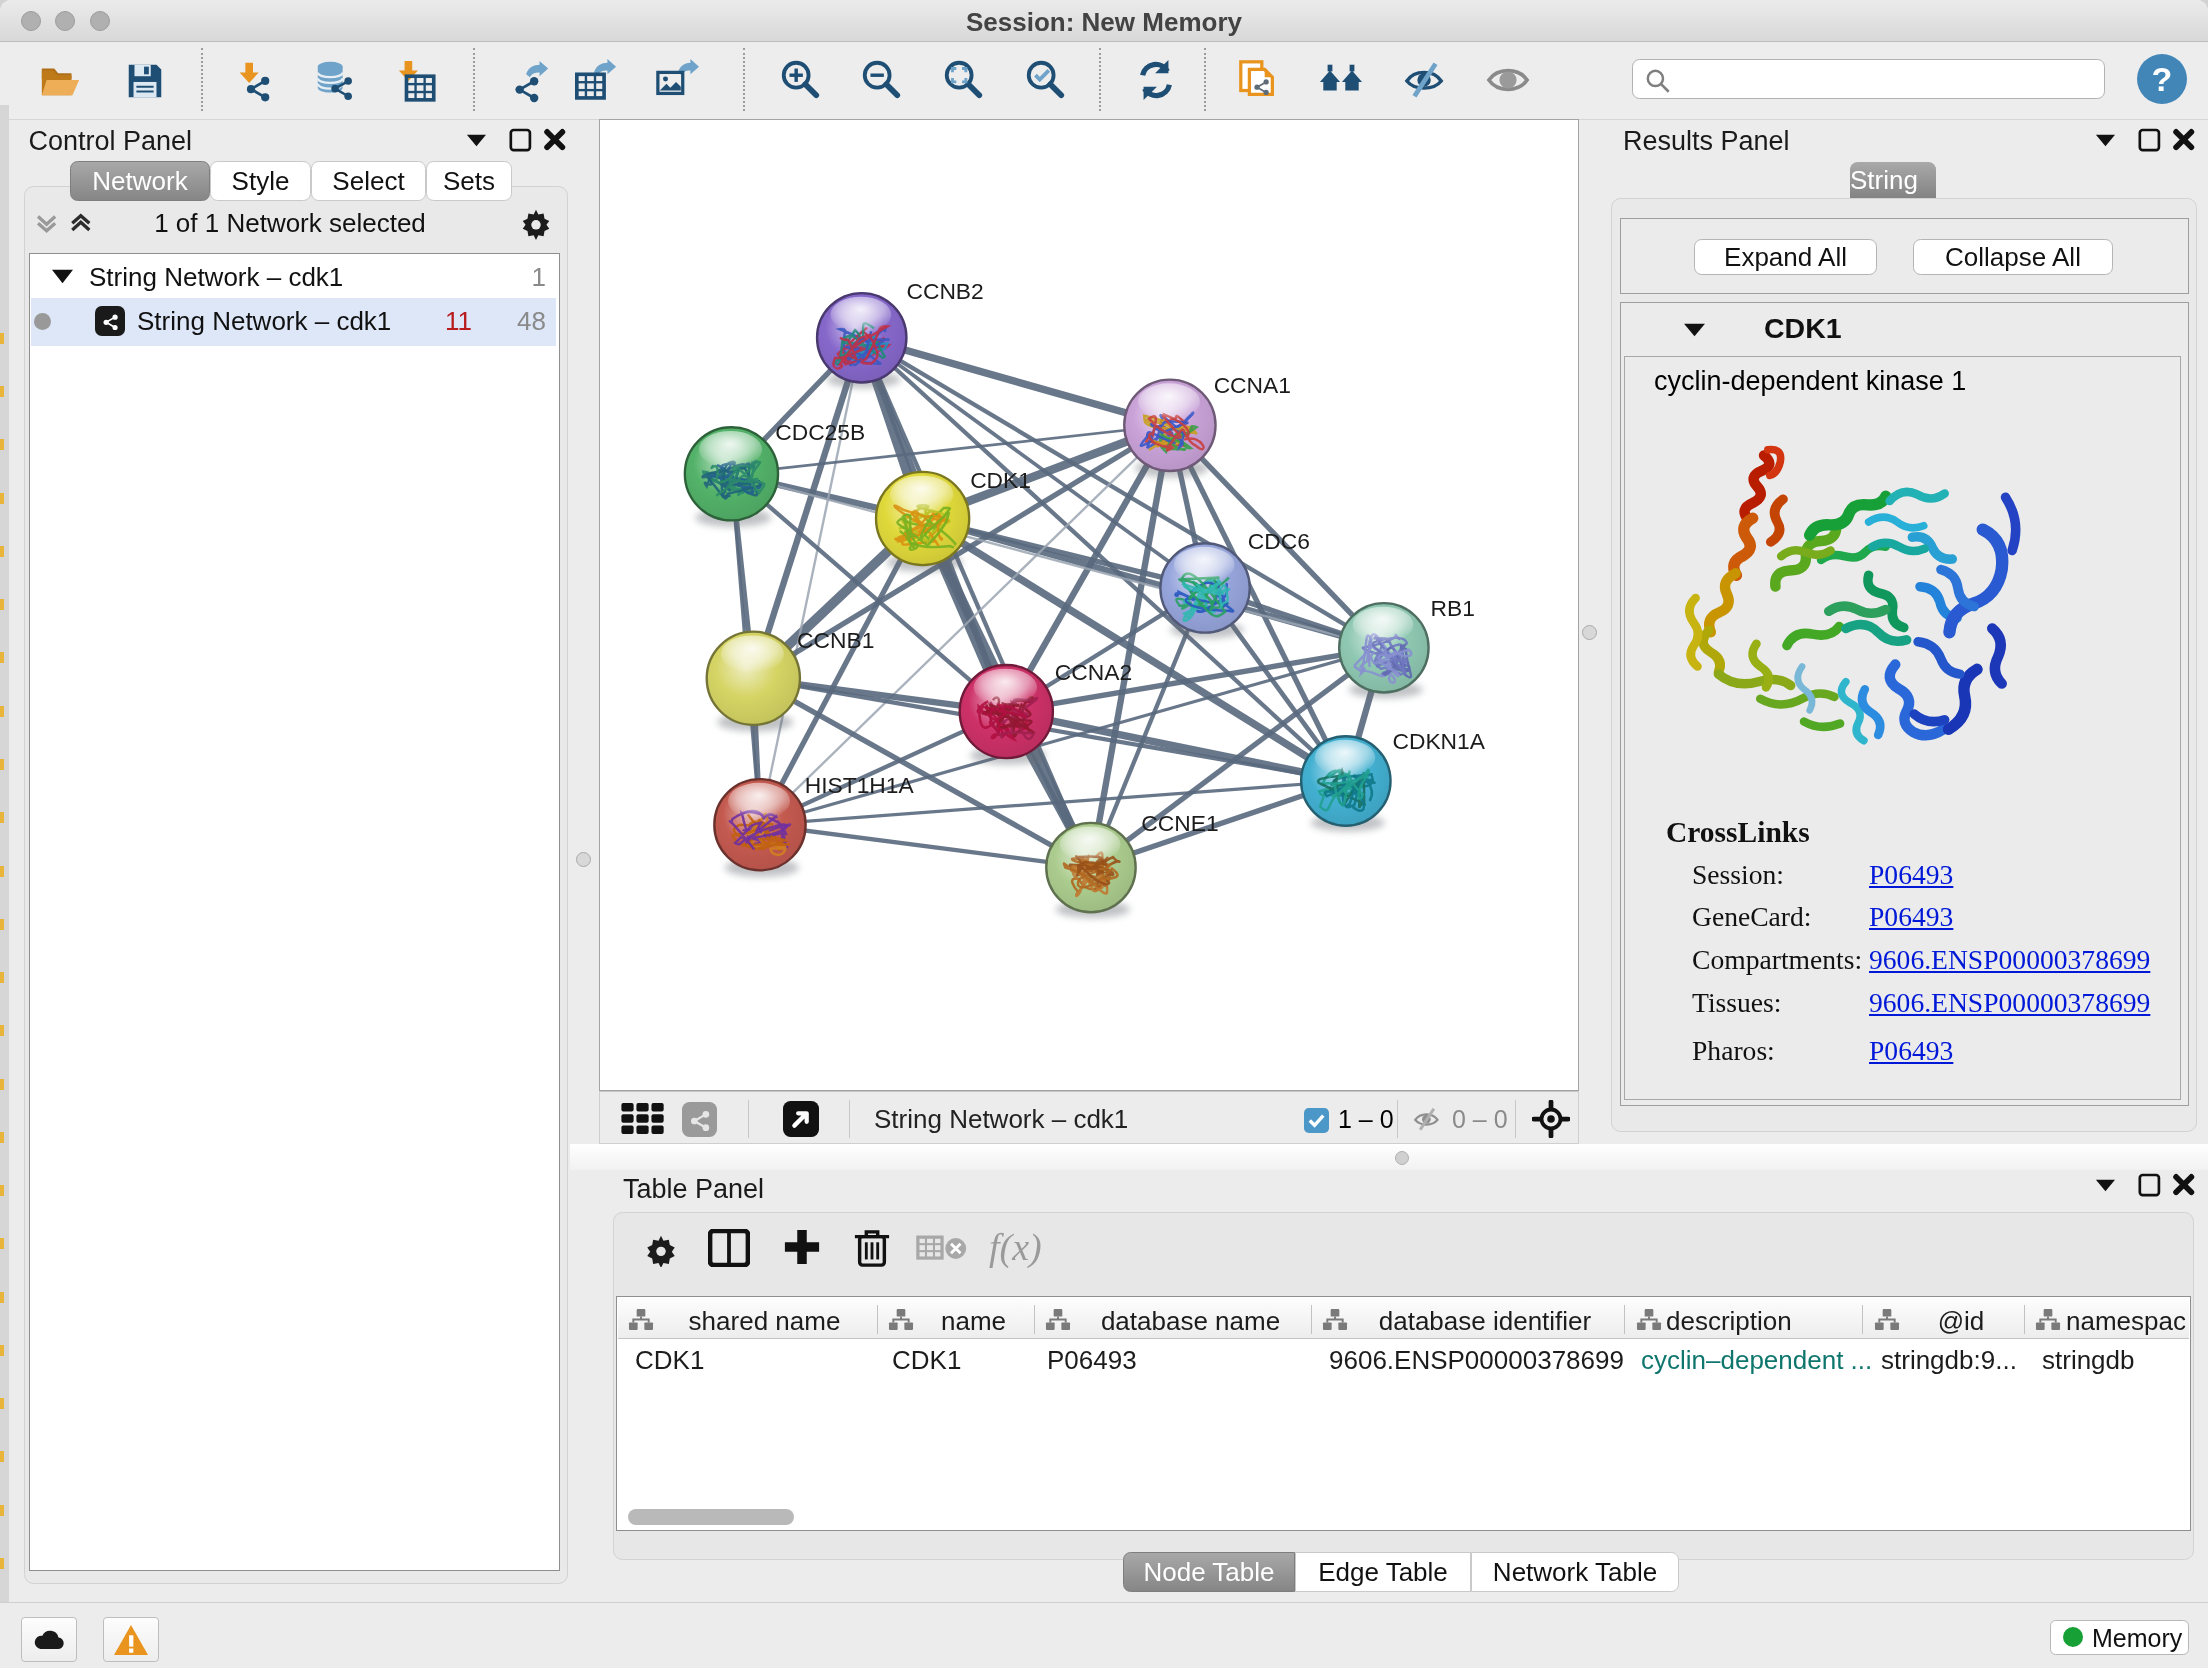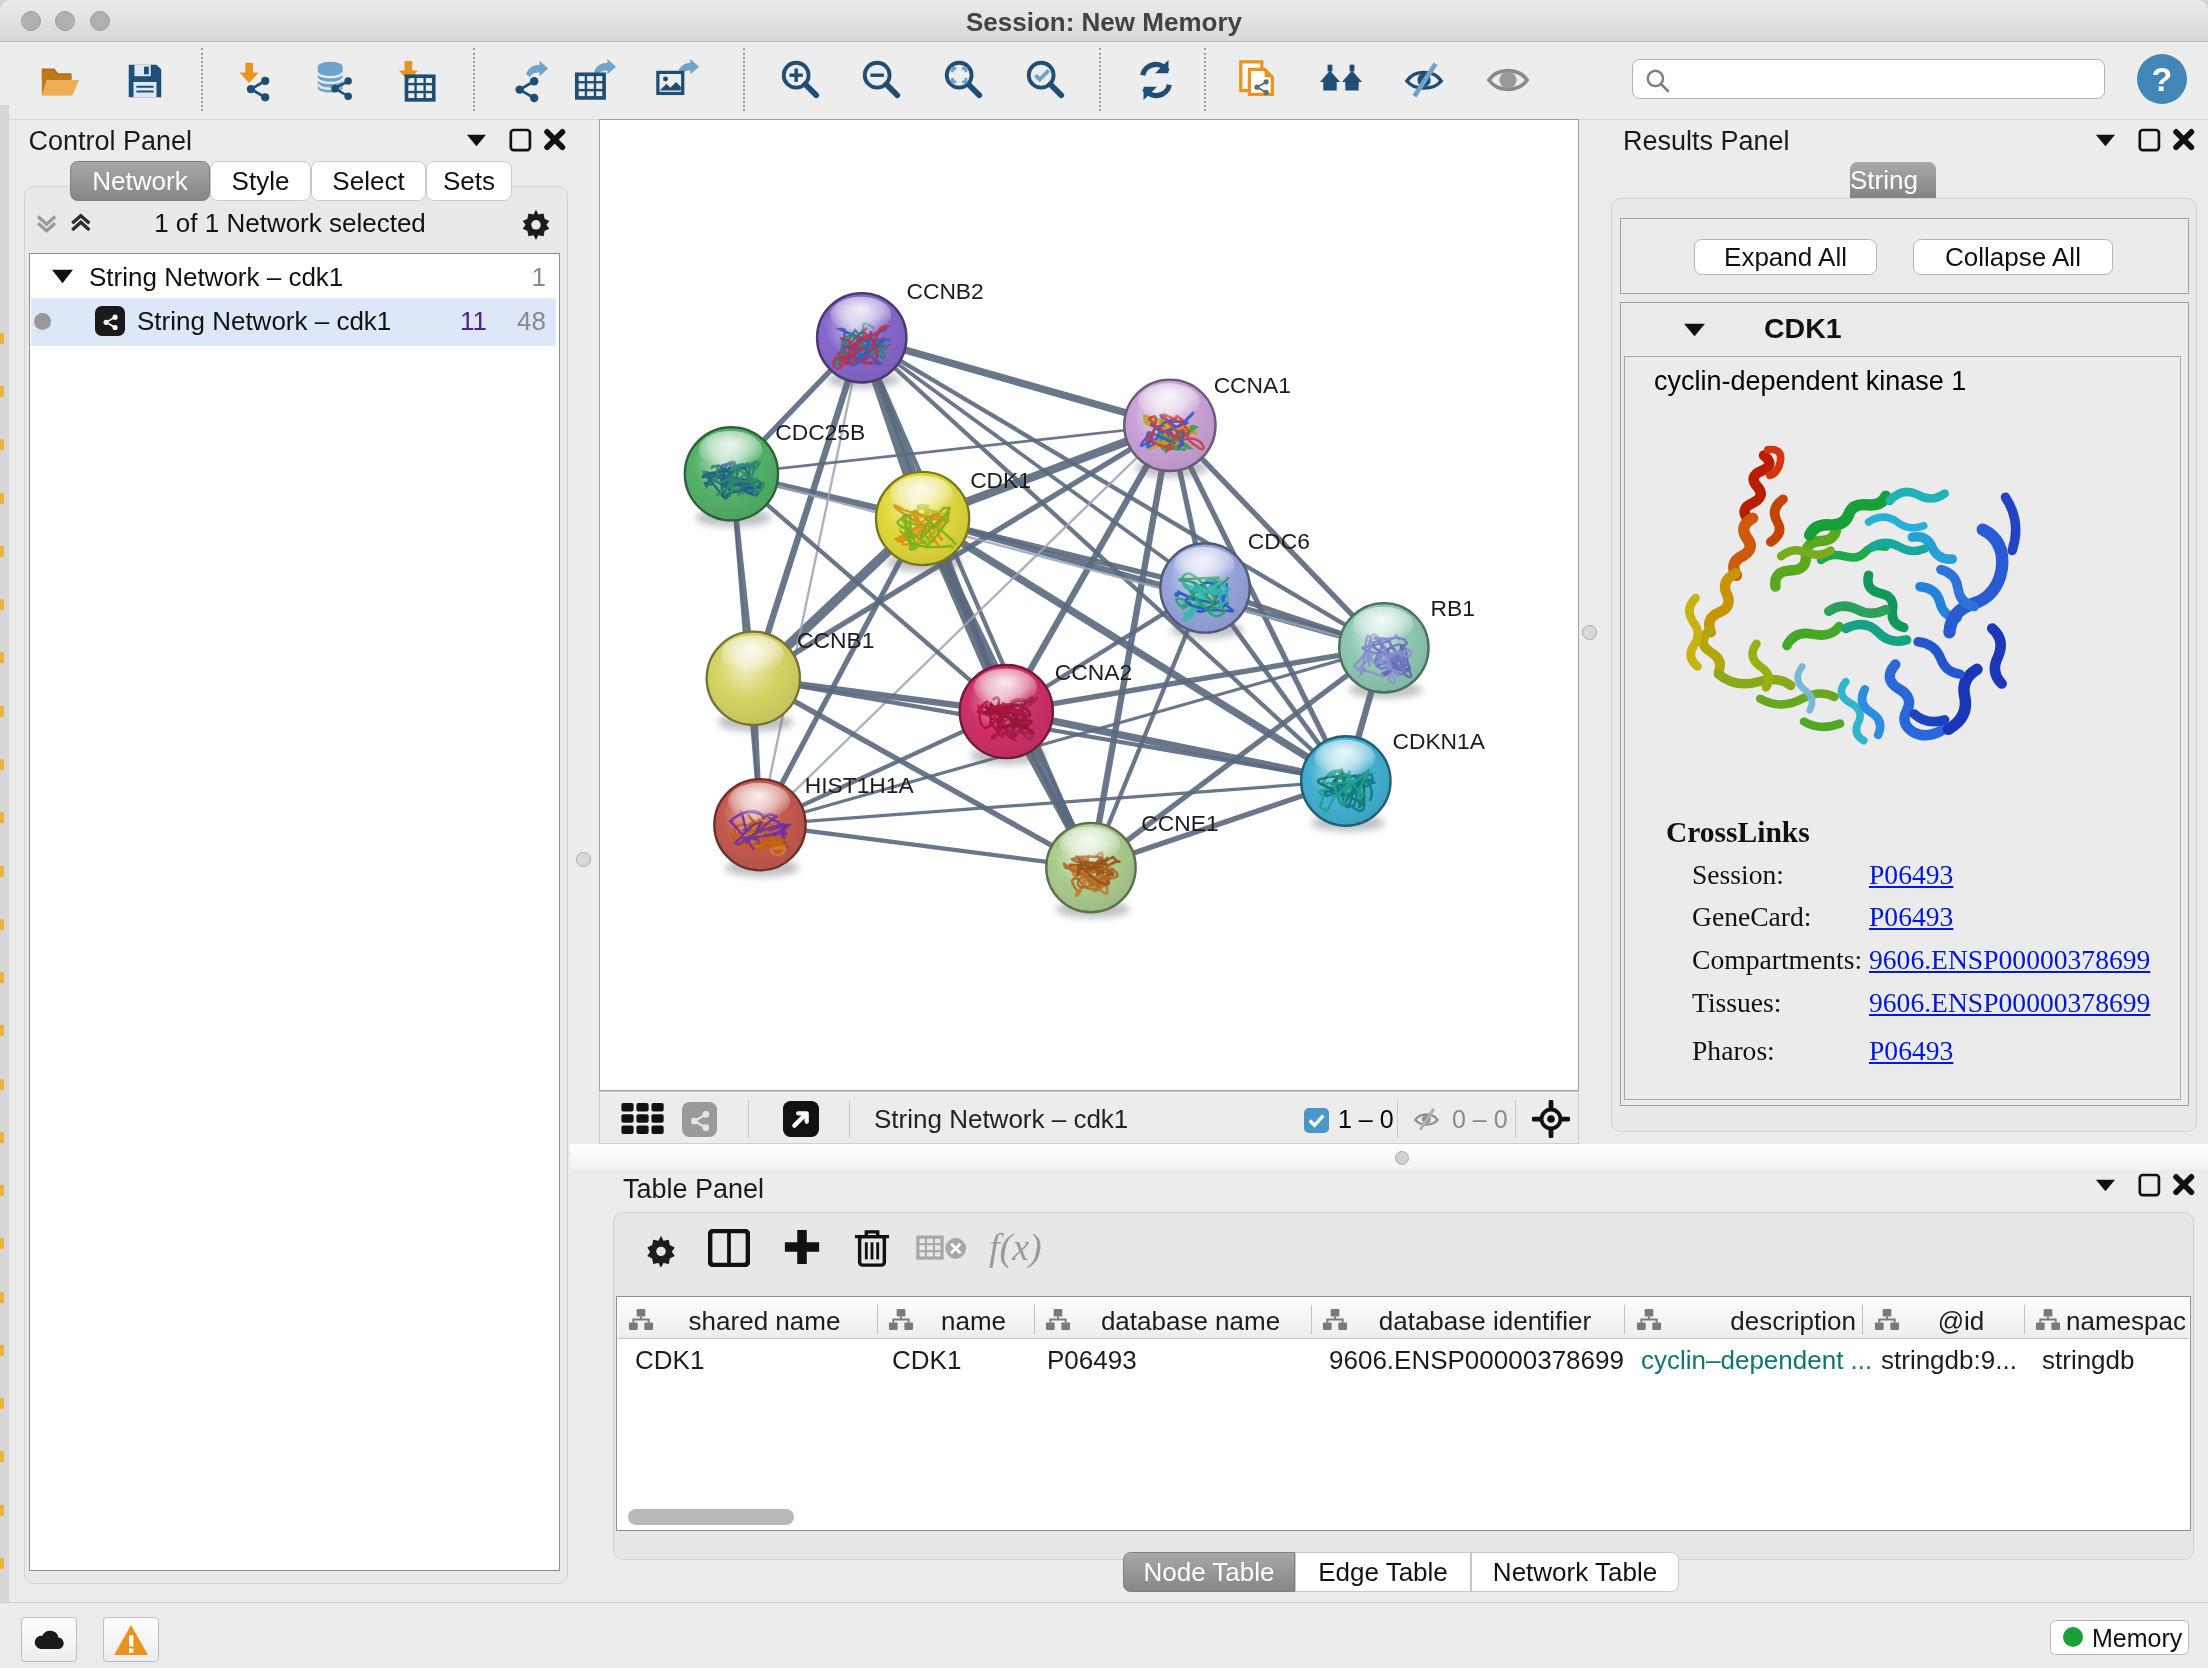--- a/index.html
+++ b/index.html
@@ -221,21 +221,21 @@
         <circle cx="33" cy="14" r="5.5"></circle>
         <circle cx="14" cy="25" r="5.5"></circle>
         <circle cx="33" cy="36" r="5.5"></circle>
       </g>
       <g transform="translate(7,7) scale(0.72)" stroke="#fff" stroke-width="3.6">
         <line x1="14" y1="25" x2="33" y2="14"></line>
         <line x1="14" y1="25" x2="33" y2="36"></line>
       </g>
     </svg>
     <div class="abs" style="left:137px;top:306px;font-size:26px;color:#111">String Network – cdk1</div>
-    <div class="abs" style="left:445px;top:306px;width:57px;text-align:center;font-size:26px;color:#4c1d95">11</div>
+    <div class="abs" style="left:445px;top:306px;width:57px;text-align:left;font-size:26px;color:#b91c1c">11</div>
     <div class="abs" style="left:489px;top:306px;width:57px;text-align:right;font-size:26px;color:#8a8a8a">48</div>
     <div class="abs" style="left:599px;top:119px;width:980px;height:972px;background:#fff;border:1px solid #a3a3a3">
       <svg width="980" height="972" viewBox="0 0 1030 1022" style="position:absolute;left:0;top:0">
         <defs>
           <radialGradient id="gB2" cx="42%" cy="38%" r="78%">
             <stop offset="0%" stop-color="#d1c5eb"></stop>
             <stop offset="42%" stop-color="#8668cb"></stop>
             <stop offset="82%" stop-color="#7b5fba"></stop>
             <stop offset="100%" stop-color="#5d488e"></stop>
           </radialGradient>
@@ -720,21 +720,21 @@
     <div class="abs" style="left:1352px;top:1306px;width:266px;text-align:center;font-size:26px;color:#1c1c1c;white-space:nowrap;overflow:hidden">database identifier</div>
     <div class="abs" style="left:1862px;top:1305px;height:28.5px;border-left:1.4px solid #c2c2c2"></div>
     <div class="abs" style="left:1636px;top:1307px"><svg width="26" height="25" viewBox="0 0 27 26">
         <g fill="#7a7a7a">
           <rect x="9" y="2" width="9" height="8" rx="1"></rect>
           <rect x="1" y="16" width="9" height="8" rx="1"></rect>
           <rect x="17" y="16" width="9" height="8" rx="1"></rect>
         </g>
         <path d="M13.5 10 v3 M5.5 16 v-3 h16 v3" fill="none" stroke="#7a7a7a" stroke-width="2"></path>
       </svg></div>
-    <div class="abs" style="left:1666px;top:1306px;width:190px;text-align:right;font-size:26px;color:#1c1c1c;white-space:nowrap;overflow:hidden">description</div>
+    <div class="abs" style="left:1666px;top:1306px;width:190px;text-align:left;font-size:26px;color:#1c1c1c;white-space:nowrap;overflow:hidden">description</div>
     <div class="abs" style="left:2024px;top:1305px;height:28.5px;border-left:1.4px solid #c2c2c2"></div>
     <div class="abs" style="left:1874px;top:1307px"><svg width="26" height="25" viewBox="0 0 27 26">
         <g fill="#7a7a7a">
           <rect x="9" y="2" width="9" height="8" rx="1"></rect>
           <rect x="1" y="16" width="9" height="8" rx="1"></rect>
           <rect x="17" y="16" width="9" height="8" rx="1"></rect>
         </g>
         <path d="M13.5 10 v3 M5.5 16 v-3 h16 v3" fill="none" stroke="#7a7a7a" stroke-width="2"></path>
       </svg></div>
     <div class="abs" style="left:1904px;top:1306px;width:114px;text-align:center;font-size:26px;color:#1c1c1c;white-space:nowrap;overflow:hidden">@id</div>

